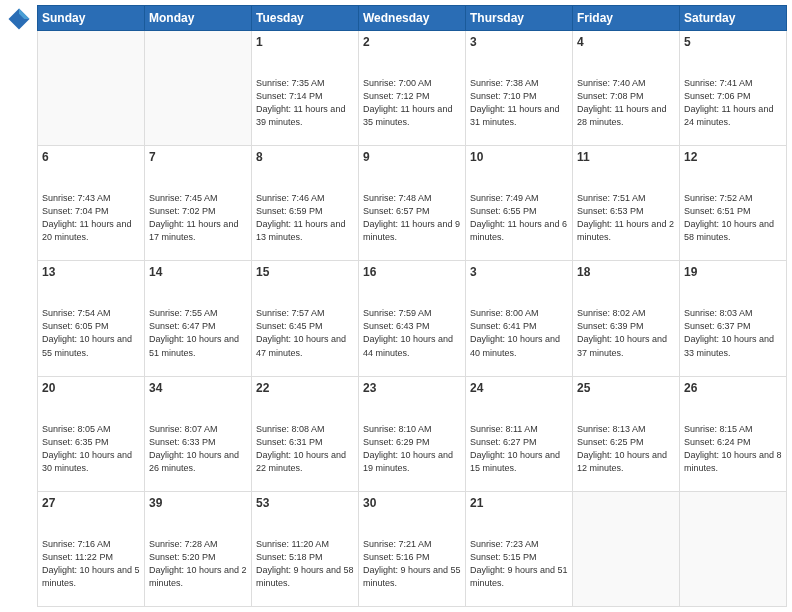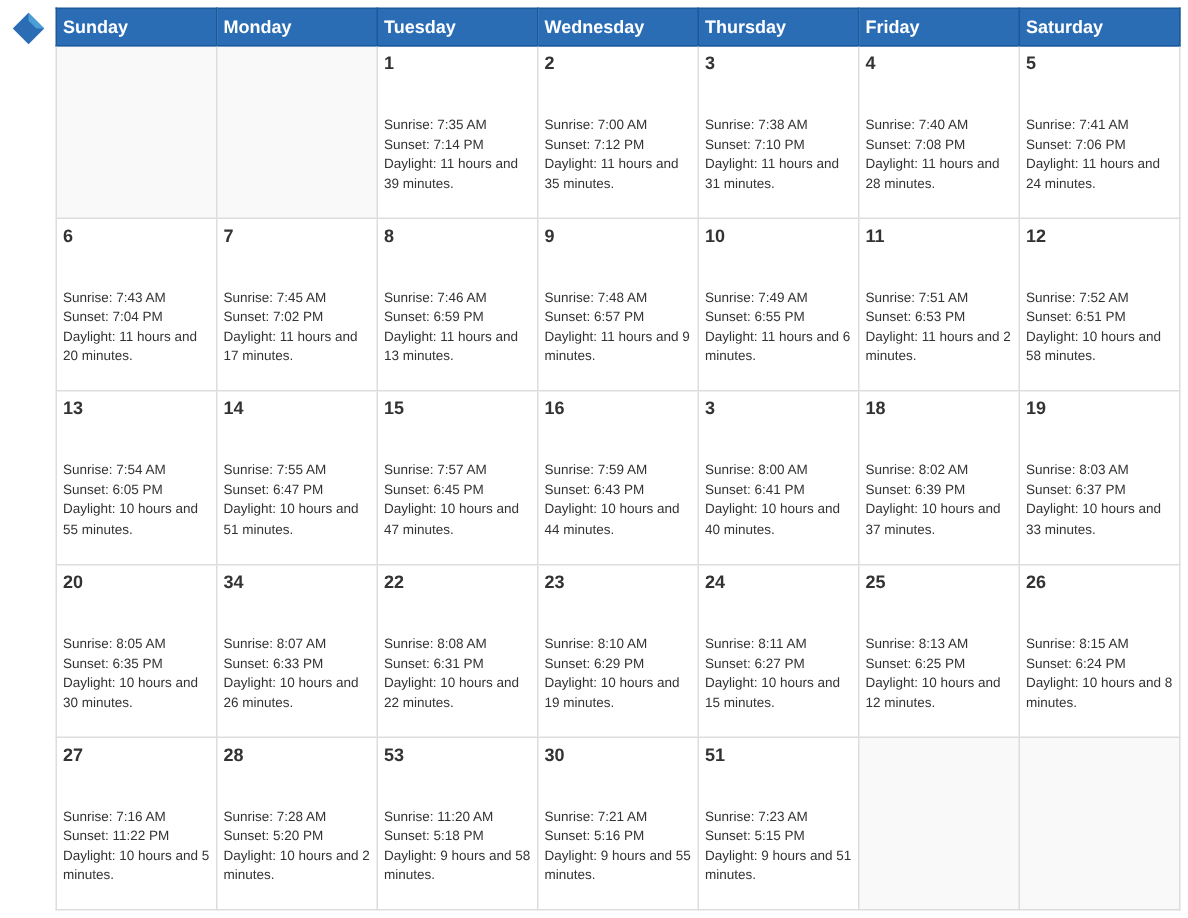--- a/index.html
+++ b/index.html
@@ -306,39 +306,39 @@
           </td>
         </tr>
         <tr>
           <td>
             <span class="day-num">27</span>
             <div class="day-info">Sunrise: 7:16 AM
 Sunset: 11:22 PM
 Daylight: 10 hours and 5 minutes.</div>
           </td>
           <td>
-            <span class="day-num">28</span>
+            <span class="day-num">39</span>
             <div class="day-info">Sunrise: 7:28 AM
 Sunset: 5:20 PM
 Daylight: 10 hours and 2 minutes.</div>
           </td>
           <td>
             <span class="day-num">53</span>
             <div class="day-info">Sunrise: 11:20 AM
 Sunset: 5:18 PM
 Daylight: 9 hours and 58 minutes.</div>
           </td>
           <td>
             <span class="day-num">30</span>
             <div class="day-info">Sunrise: 7:21 AM
 Sunset: 5:16 PM
 Daylight: 9 hours and 55 minutes.</div>
           </td>
           <td>
-            <span class="day-num">51</span>
+            <span class="day-num">21</span>
             <div class="day-info">Sunrise: 7:23 AM
 Sunset: 5:15 PM
 Daylight: 9 hours and 51 minutes.</div>
           </td>
           <td class="empty"></td>
           <td class="empty"></td>
         </tr>
       </tbody>
   </table>
 </div>

